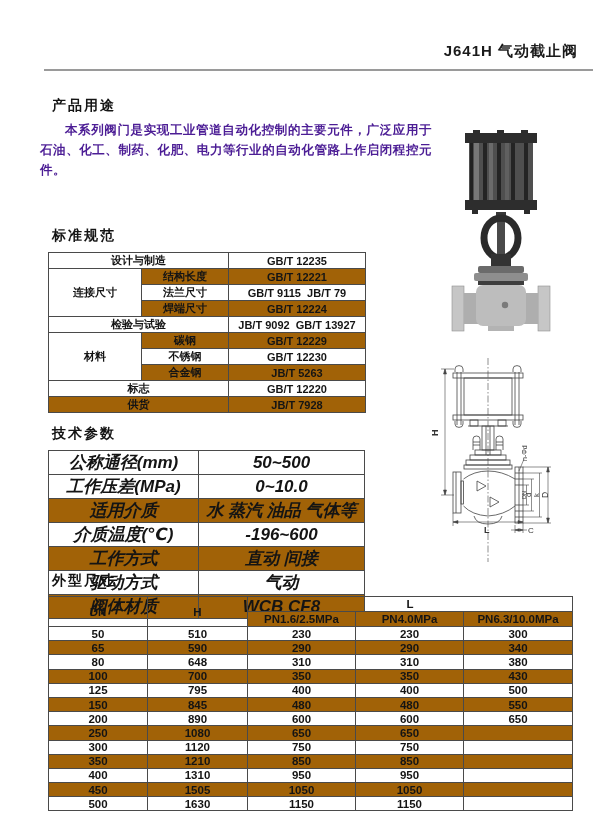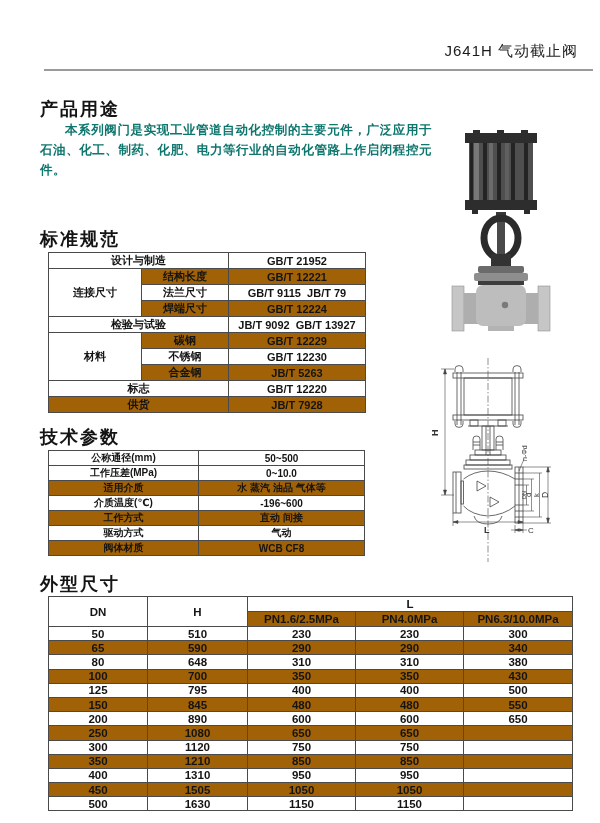--- a/index.html
+++ b/index.html
@@ -1,36 +1,36 @@
 <!DOCTYPE html>
 <html><head>
 <meta charset="utf-8">
 <style>
   html,body{margin:0;padding:0;background:#fff;}
   .page{position:relative;width:600px;height:823px;background:#ffffff;overflow:hidden;
         font-family:"Liberation Sans","DejaVu Sans",sans-serif;color:#111;}
-  .title{position:absolute;top:42px;right:22px;font-size:15px;font-weight:normal;letter-spacing:1px;color:#1a1a1a;}
+  .title{position:absolute;top:42px;right:22px;font-size:15px;font-weight:bold;letter-spacing:1px;color:#1a1a1a;}
   .rule{position:absolute;top:69px;left:44px;width:549px;height:2px;background:#9a9a9a;}
-  .heading{position:absolute;left:40px;font-size:18px;font-weight:bold;letter-spacing:2px;color:#141414;}
+  .heading{position:absolute;left:52px;font-size:14px;font-weight:bold;letter-spacing:2px;color:#141414;}
   .h-usage{top:97px}
   .h-std{top:227px}
   .h-tech{top:425px}
   .h-dims{top:572px}
   .usage-body{position:absolute;left:40px;top:120px;width:392px;margin:0;
       font-size:12.5px;font-weight:bold;line-height:20px;text-indent:2em;
-      letter-spacing:0.5px;color:#0f766e;text-align:justify;}
+      letter-spacing:0.5px;color:#4c1d95;text-align:justify;}
   table.t{position:absolute;border-collapse:collapse;table-layout:fixed;border:1.5px solid #4a4a4a;}
   table.t td{border:1px solid #4a4a4a;text-align:center;vertical-align:middle;
       font-weight:bold;color:#141414;padding:0;white-space:nowrap;overflow:hidden;}
   tr.shade td{background:#a16207;}
   td.ws{background:#ffffff !important;}
   .t1{left:48px;top:252px;width:317px;}
   .t1 td{height:15px;font-size:11px;}
   .t2{left:48px;top:450px;width:316px;}
-  .t2 td{height:12.4px;font-size:10px;}
+  .t2 td{height:12.4px;font-size:17px;font-style:italic;}
   .t3{left:48px;top:596px;width:524px;}
   .t3 thead td{height:14px;font-size:11.5px;}
   .t3 tbody td{height:13.2px;font-size:11.5px;}
   svg text{font-family:"Liberation Sans","DejaVu Sans",sans-serif;}
   .photo{position:absolute;left:445px;top:128px;}
   .draw{position:absolute;left:420px;top:355px;}
 </style>
 </head>
 <body>
 
@@ -87,21 +87,21 @@
 
   <table class="t t1">
     <colgroup>
         <col style="width:93px">
         <col style="width:87px">
         <col style="width:137px">
       </colgroup>
     <tbody>
       <tr>
         <td colspan="2">设计与制造</td>
-        <td>GB/T 21952</td>
+        <td>GB/T 12235</td>
       </tr>
       <tr class="shade">
         <td rowspan="3" class="ws">连接尺寸</td>
         <td>结构长度</td>
         <td>GB/T 12221</td>
       </tr>
       <tr>
         <td>法兰尺寸</td>
         <td>GB/T 9115&nbsp;&nbsp;JB/T 79</td>
       </tr>

